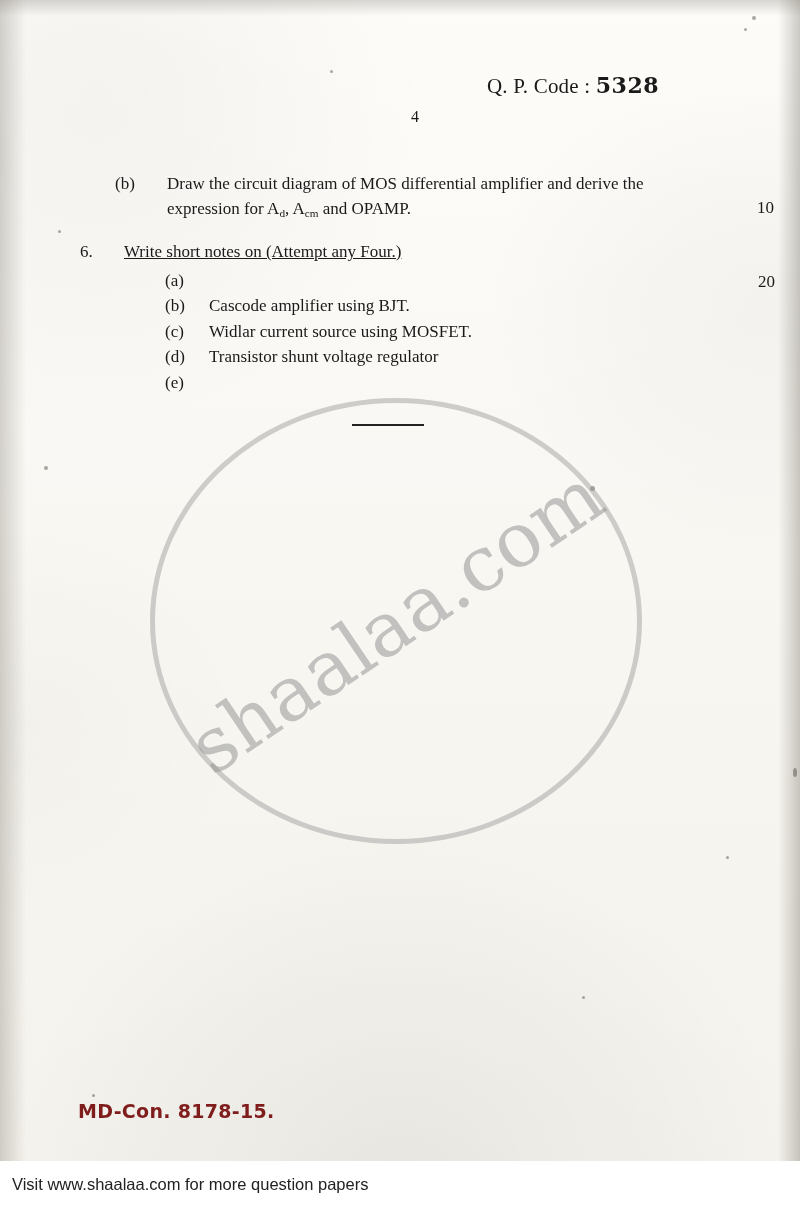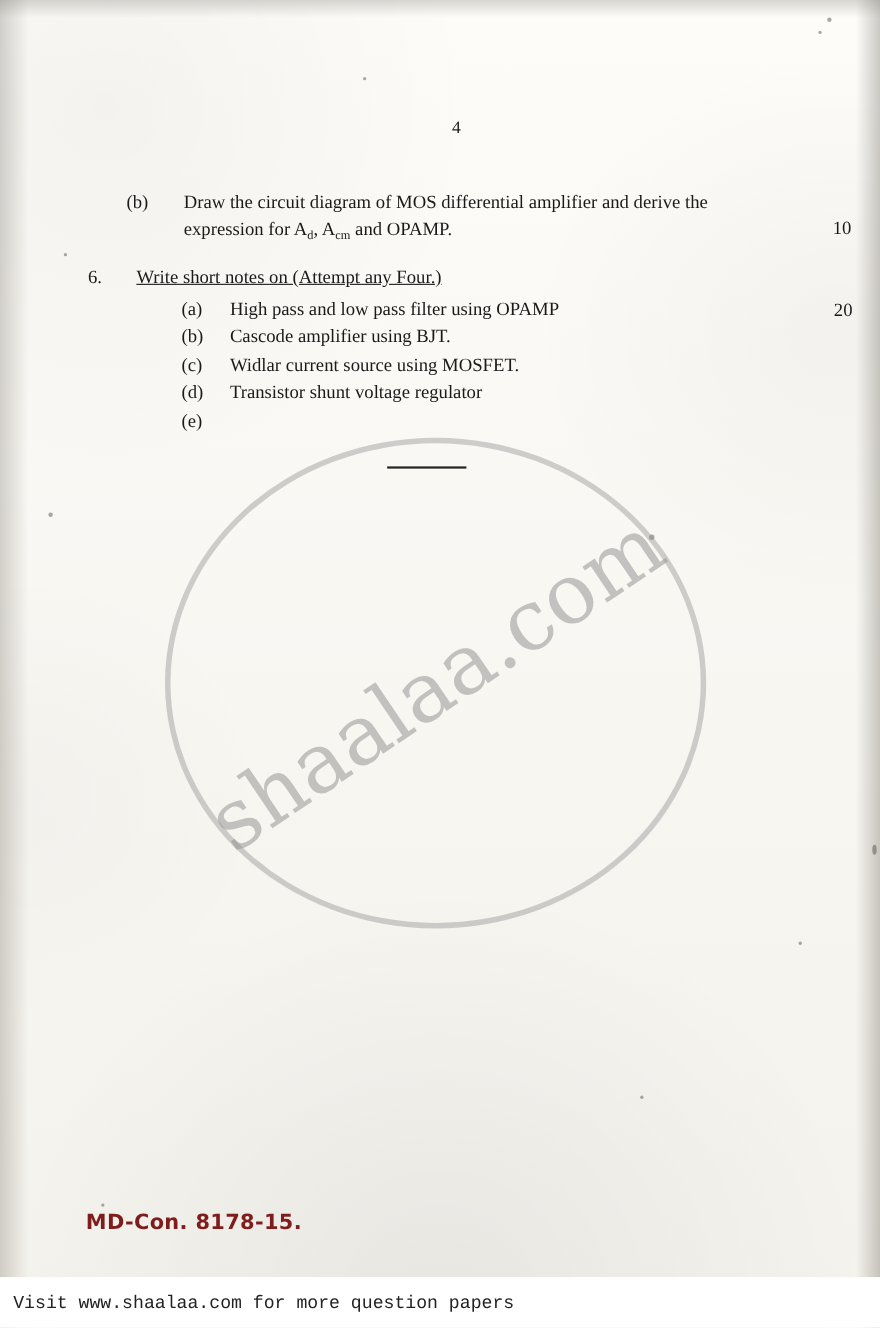--- a/index.html
+++ b/index.html
@@ -186,21 +186,21 @@
     position: absolute;
     left: 0;
     right: 0;
     bottom: 0;
     height: 46px;
     background: #ffffff;
     display: flex;
     align-items: center;
   }
   .footer-bar .ftext {
-    font-family: Liberation Mono, monospace;
+    font-family: Liberation Sans, sans-serif;
     font-size: 16.5px;
     color: #222;
     padding-left: 12px;
   }
 </style>
 </head>
 <body>
 
 <div class="page">
 
@@ -213,41 +213,44 @@
   <div class="speck" style="left:744px; top:28px; width:3px; height:3px;"></div>
   <div class="speck" style="left:330px; top:70px; width:3px; height:3px;"></div>
   <div class="speck" style="left:58px; top:230px; width:3px; height:3px;"></div>
   <div class="speck" style="left:44px; top:466px; width:4px; height:4px;"></div>
   <div class="speck" style="left:590px; top:486px; width:5px; height:5px;"></div>
   <div class="speck" style="left:793px; top:768px; width:4px; height:9px;"></div>
   <div class="speck" style="left:726px; top:856px; width:3px; height:3px;"></div>
   <div class="speck" style="left:582px; top:996px; width:3px; height:3px;"></div>
   <div class="speck" style="left:92px; top:1094px; width:3px; height:3px;"></div>
 
+  <div class="qp-code">
+    <span>Q. P. Code :</span>
+    <span class="code-num">5328</span>
+  </div>
 
   <div class="page-number">4</div>
 
   <div class="q-block" id="block-b">
     <div class="q-row">
       <div class="q-label">(b)</div>
       <div class="q-text">Draw the circuit diagram of MOS differential amplifier and derive the</div>
     </div>
     <div class="q-text line2"><span>expression for A</span><sub>d</sub><span>, A</span><sub>cm</sub><span> and OPAMP.</span></div>
     <div class="marks" style="top:2px; left:645px;">10</div>
   </div>
 
   <div class="q-block" id="block-6">
     <div class="q-row head-row">
       <div class="q-label num">6.</div>
       <div class="q-text head-text">Write short notes on (Attempt any Four.)</div>
     </div>
     <ul class="sub-list">
       <li>
         <span class="sl">(a)</span>
-        <span class="st">High pass and low pass filter using OPAMP</span>
       </li>
       <li>
         <span class="sl">(b)</span>
         <span class="st">Cascode amplifier using BJT.</span>
       </li>
       <li>
         <span class="sl">(c)</span>
         <span class="st">Widlar current source using MOSFET.</span>
       </li>
       <li>

